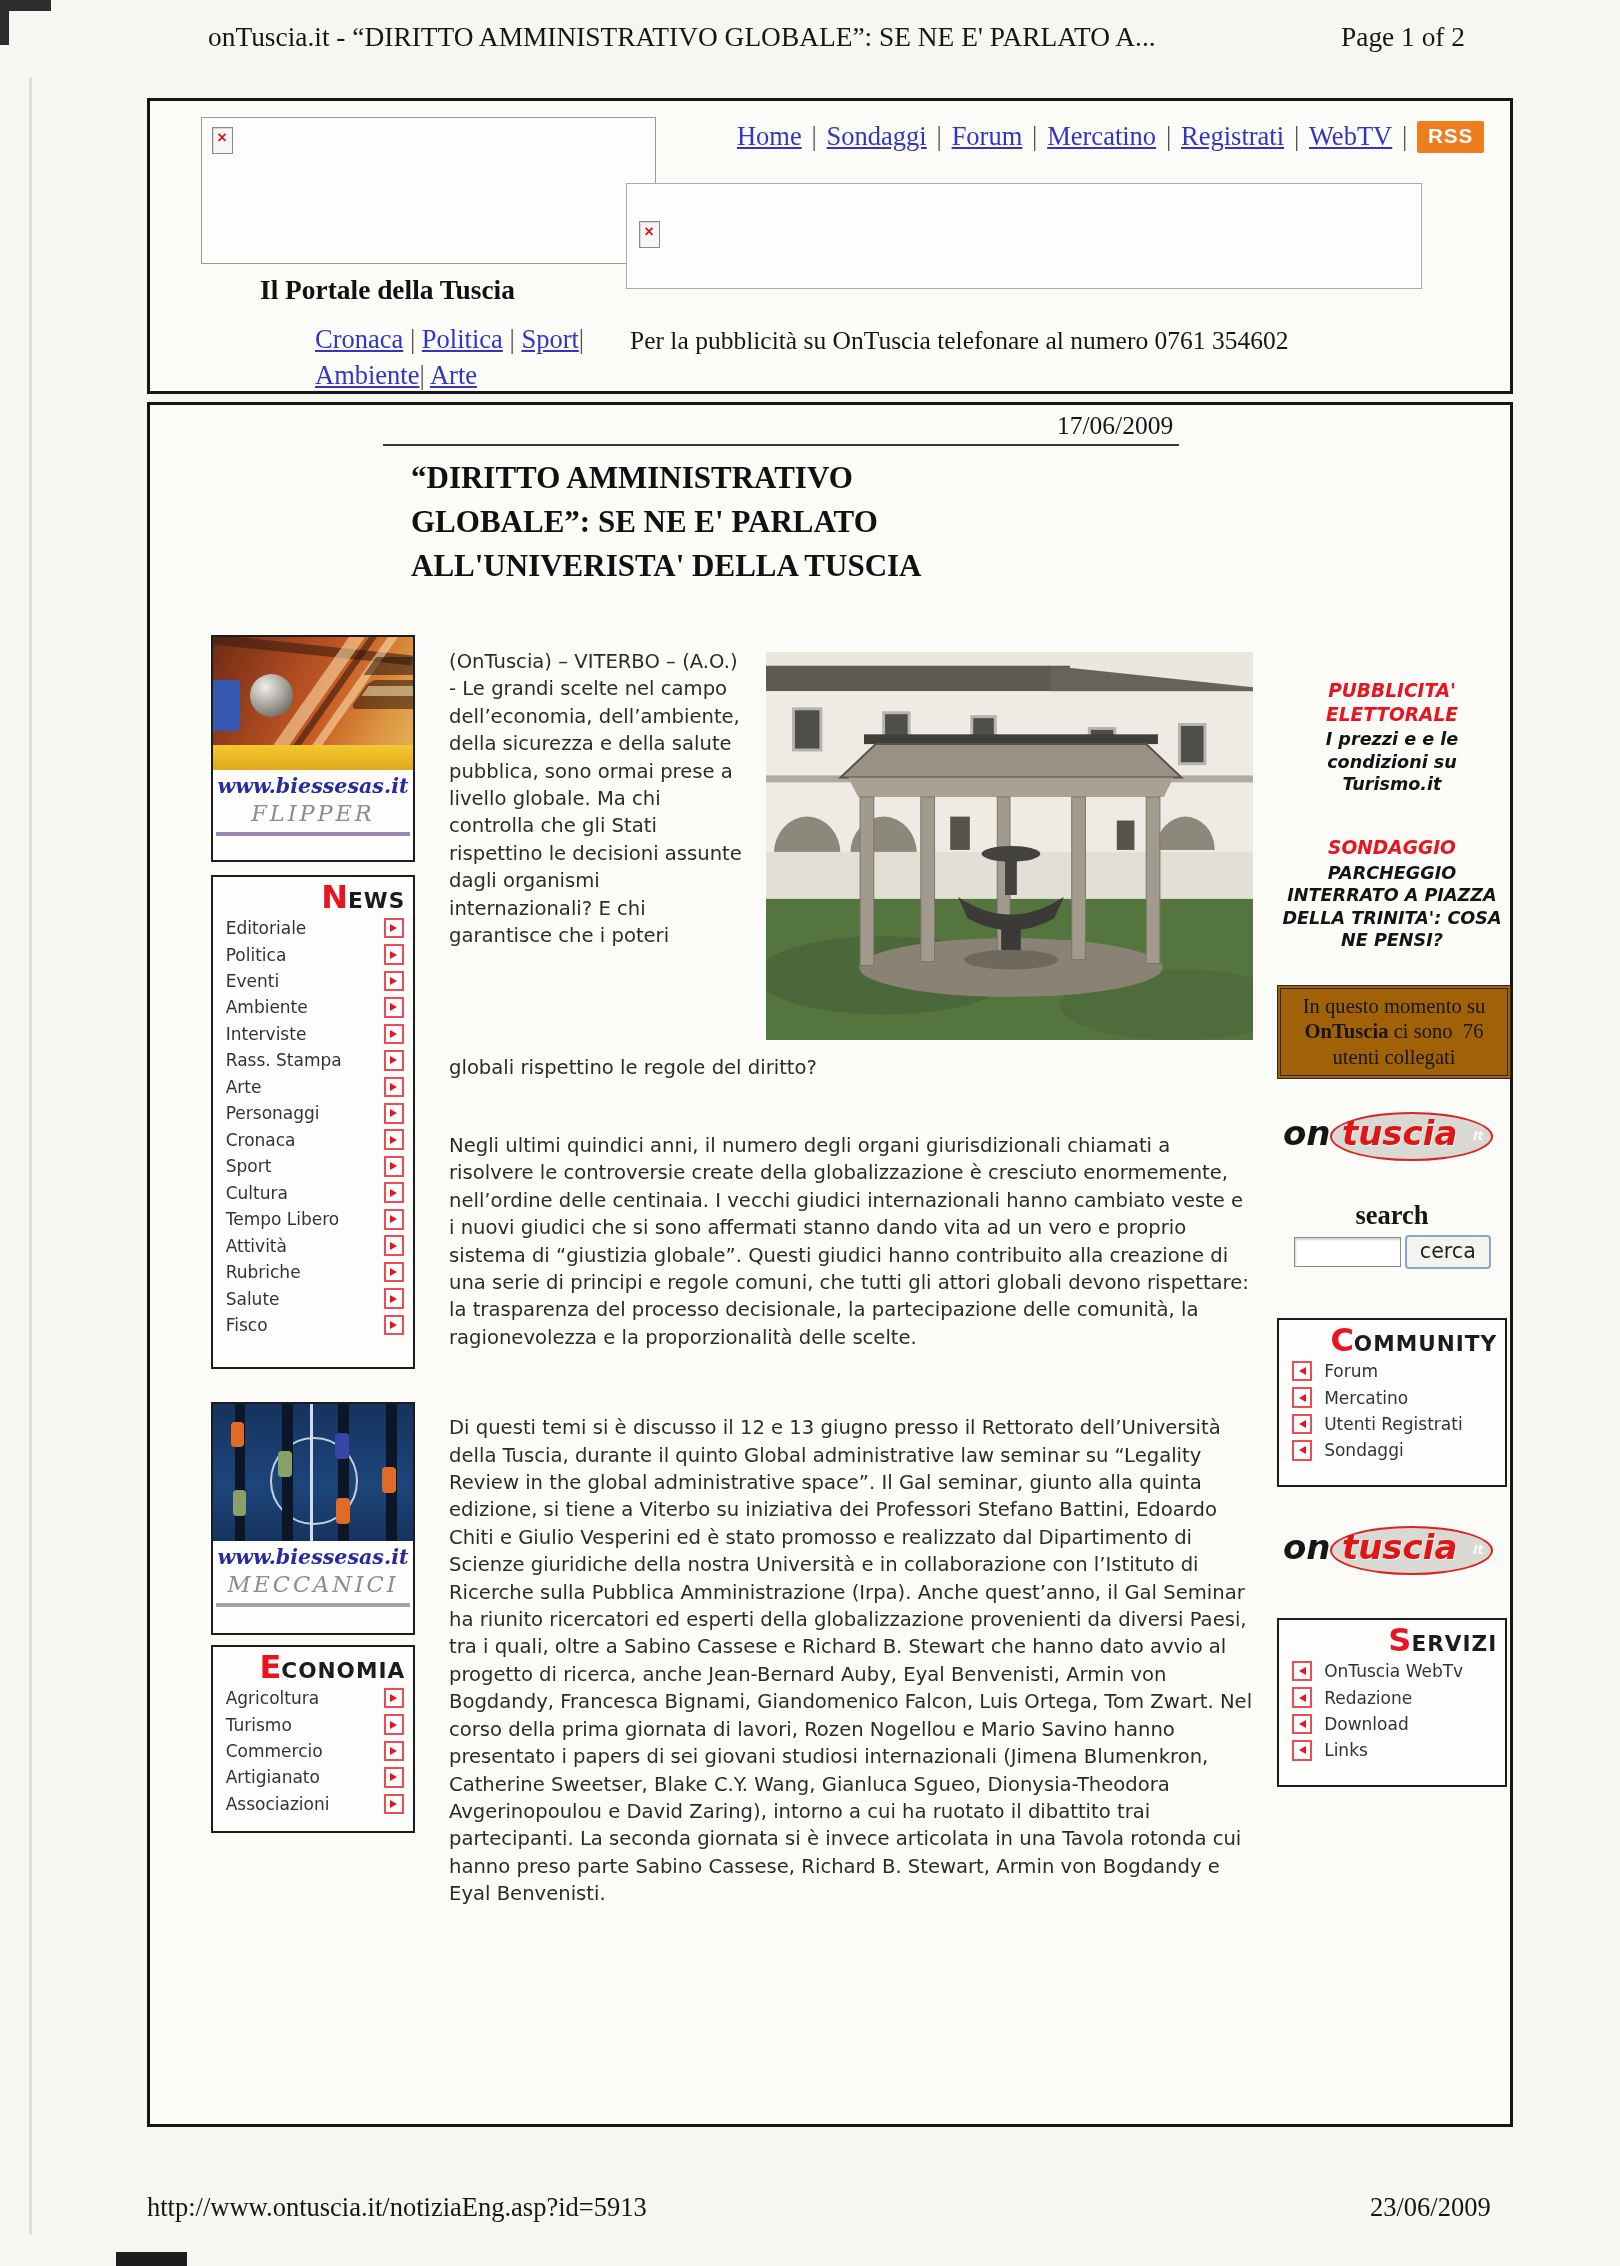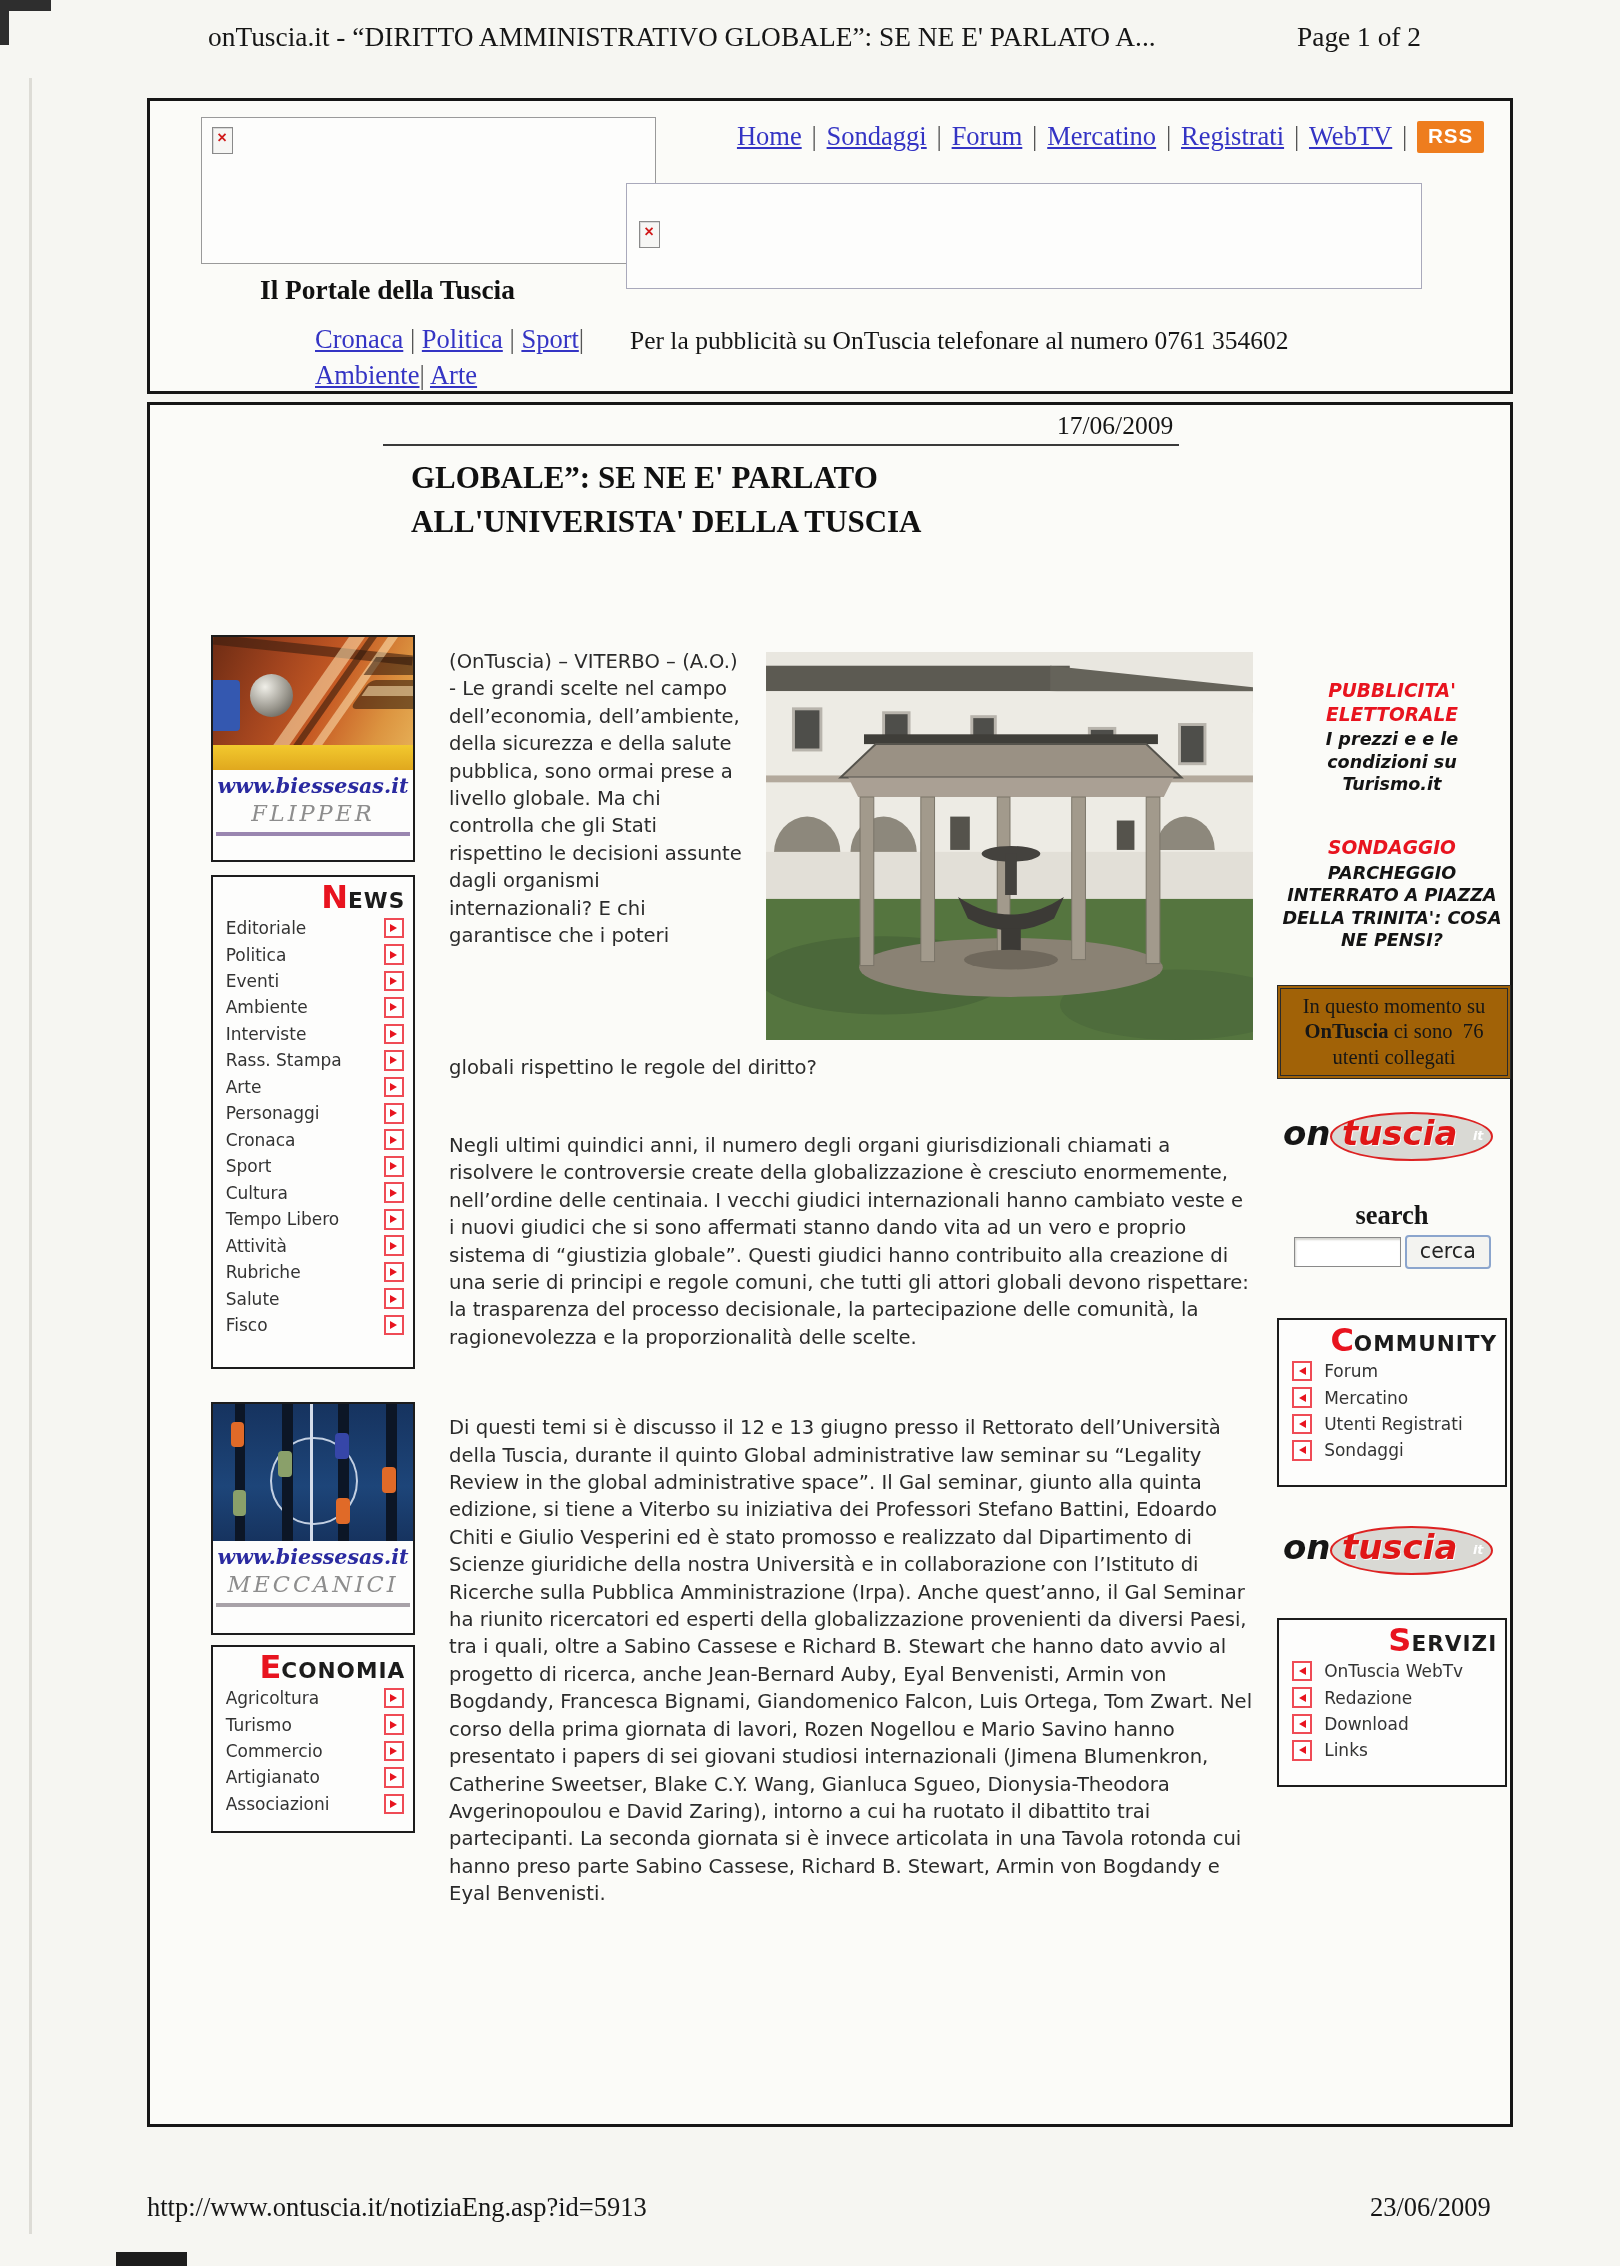--- a/index.html
+++ b/index.html
@@ -8,21 +8,21 @@
   a,.link{color:#3434c4;text-decoration:underline;cursor:pointer;text-align:center;}
 
   
   .scan-tl-a{position:absolute;left:0;top:0;width:51px;height:10.8px;background:#2e2e2e;}
   .scan-tl-b{position:absolute;left:0;top:0;width:8.8px;height:45px;background:#2e2e2e;}
   .scan-left-line{position:absolute;left:29px;top:78px;width:2.9px;height:2156px;background:#dddcd6;}
   .scan-bottom{position:absolute;left:116px;top:2252px;width:71px;height:13.7px;background:#1d1d1d;}
 
   
   .print-title{position:absolute;left:208px;top:21.6px;font-size:27.4px;color:#161616;}
-  .print-page{position:absolute;left:1297px;top:21.6px;font-size:27.4px;color:#161616;}
+  .print-page{position:absolute;left:1341px;top:21.6px;font-size:27.4px;color:#161616;}
   .footer-url{position:absolute;left:147px;top:2192px;font-size:26.5px;color:#161616;}
   .footer-date{position:absolute;left:1370px;top:2192px;font-size:26.5px;color:#161616;}
 
   
   .header-box{position:absolute;left:147px;top:98px;width:1360px;height:290px;border:3.9px solid #161616;background:#fbfbf8;}
   .logo-box{position:absolute;left:51px;top:15.7px;width:453px;height:145px;border:1px solid #9a9a9a;background:#fdfdfc;}
   .bimg{width:19.6px;height:24.5px;border:1px solid #8a8a8a;background:#f6f6f4;box-shadow:inset 1px 1px 0 #d8d8d8;position:relative;}
   .bimg span{position:absolute;left:3.9px;top:3.9px;color:#d01818;font-size:12.7px;font-weight:bold;line-height:12.7px;}
   .portal-title{position:absolute;left:110px;top:174px;font-weight:bold;font-size:27.4px;color:#111;}
   .portal-links{position:absolute;left:165px;top:220px;font-size:26.5px;line-height:36px;width:353px;}
@@ -144,20 +144,21 @@
         <span>✕</span>
       </div>
   </div>
   <div class="ad-text serif">Per la pubblicità su OnTuscia telefonare al numero 0761 354602</div>
 </div>
 
 <div class="main-box">
   <div class="date serif">17/06/2009</div>
   <div class="date-rule"></div>
   <div class="headline serif">
+    <div>“DIRITTO AMMINISTRATIVO</div>
     <div>GLOBALE”: SE NE E' PARLATO</div>
     <div>ALL'UNIVERISTA' DELLA TUSCIA</div>
   </div>
 
   <div class="sidebar-left">
 
     <div class="banner" style="top:0;height:223px">
       <div class="banner-img">
         <div class="pin-bg"></div>
         <div class="pin-rail"></div>

